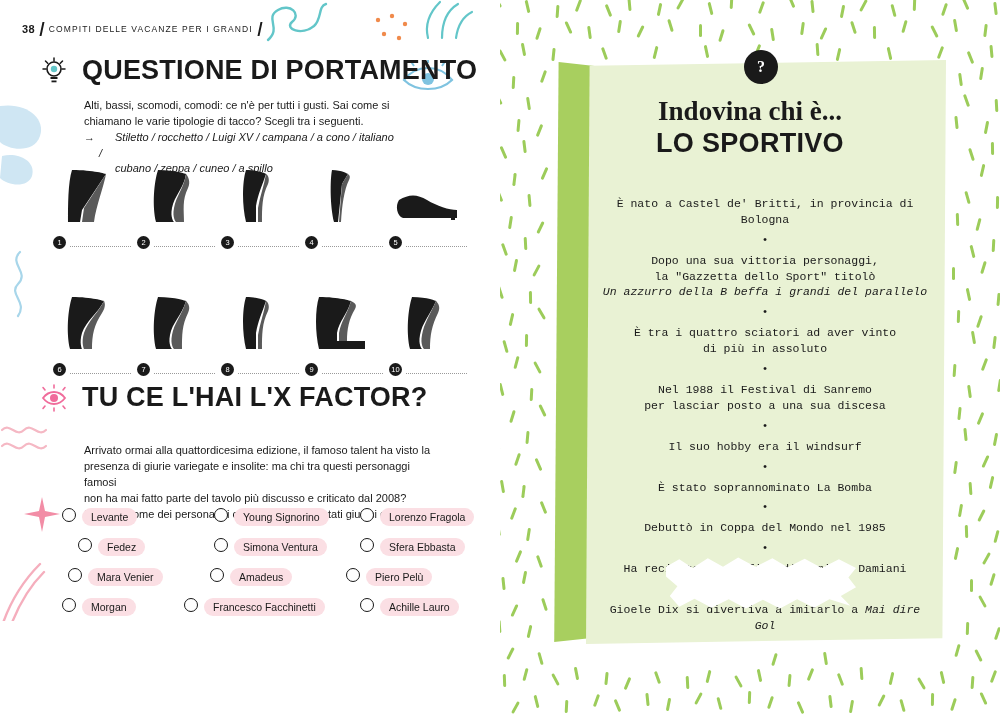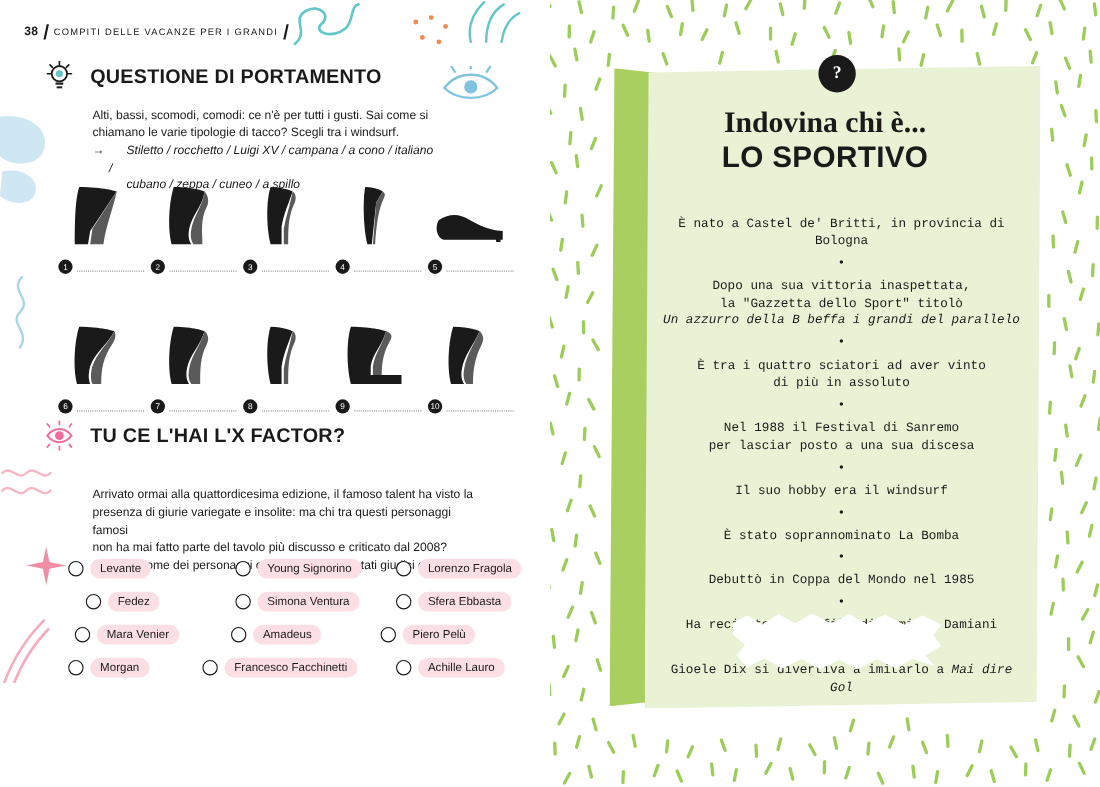--- a/index.html
+++ b/index.html
@@ -34,21 +34,21 @@
   .header-title {
     font-size:8.5px; letter-spacing:1.1px; color:#1a1a1a; text-transform:uppercase;
   }
 
   
   .sec1-title-row {
     position:absolute; top:55px; left:40px; display:flex; align-items:center; gap:14px;
   }
   .sec-icon { width:28px; height:28px; position:relative; }
   h2.sec-title {
-    margin:0; font-size:18px; font-weight:bold; letter-spacing:0.2px;
+    margin:0; font-size:27px; font-weight:bold; letter-spacing:0.2px;
     color:#1a1a1a; font-family:"Liberation Sans", sans-serif;
   }
   .sec1-body {
     position:absolute; top:98px; left:84px; width:310px;
     font-size:11px; line-height:1.42; color:#1a1a1a;
   }
   .sec1-body .hint { font-style:italic;margin-left:16px; }
   .arrow { font-style:normal; }
 
   
@@ -67,21 +67,21 @@
   
   .sec2-title-row {
     position:absolute; top:382px; left:40px; display:flex; align-items:center; gap:14px;
   }
   .sec2-body {
     position:absolute; top:443px; left:84px; width:360px;
     font-size:11px; line-height:1.45; color:#1a1a1a;
   }
   .names { position:absolute; top:508px; left:62px; width:420px; }
   .name-row { display:flex; align-items:center; margin-bottom:12.5px; }
-  .name-chip { display:flex; align-items:center; gap:6px; }
+  .name-chip { display:flex; gap:6px; }
   .radio {
     width:14px; height:14px; border-radius:50%; border:1.4px solid #1a1a1a; background:#fff;
     flex:0 0 14px;
   }
   .pill {
     background:#fbdfe4; border-radius:9px; padding:2.5px 9px 3px;
     font-size:10.5px; color:#1a1a1a; white-space:nowrap;
   }
 
   
@@ -213,21 +213,21 @@
               <path d="M22 12 L25 12"></path>
             <path d="M5.5 4 L7.7 6.2"></path>
               <path d="M22.5 4 L20.3 6.2"></path>
           </g>
         </svg>
       </span>
       <h2 class="sec-title">QUESTIONE DI PORTAMENTO</h2>
     </div>
 
     <div class="sec1-body">
-      <div>Alti, bassi, scomodi, comodi: ce n'è per tutti i gusti. Sai come si chiamano le varie tipologie di tacco? Scegli tra i windsurf.</div>
+      <div>Alti, bassi, scomodi, comodi: ce n'è per tutti i gusti. Sai come si chiamano le varie tipologie di tacco? Scegli tra i seguenti.</div>
       <div style="display:flex;gap:4px;margin-top:1px;">
         <span class="arrow">→</span>
         <span>
           <i class="hint">Stiletto / rocchetto / Luigi XV / campana / a cono / italiano /</i><br>
           <i class="hint">cubano / zeppa / cuneo / a spillo</i>
         </span>
       </div>
     </div>
 
     <div class="shoes">
@@ -672,21 +672,21 @@
 
     <div class="badge-q">?</div>
 
     <div class="r-title1">Indovina chi è...</div>
     <div class="r-title2">LO SPORTIVO</div>
 
     <div class="clues">
       <p class="clue">È nato a Castel de' Britti, in provincia di Bologna</p>
       <div class="dotsep">•</div>
 
-      <p class="clue">Dopo una sua vittoria inaspettata,</p>
+      <p class="clue">Dopo una sua vittoria personaggi,</p>
       <p class="clue">la "Gazzetta dello Sport" titolò</p>
       <p class="clue" style="font-style:italic;">Un azzurro della B beffa i grandi del parallelo</p>
       <div class="dotsep">•</div>
 
       <p class="clue">È tra i quattro sciatori ad aver vinto</p>
       <p class="clue">di più in assoluto</p>
       <div class="dotsep">•</div>
 
       <p class="clue">Nel 1988 il Festival di Sanremo</p>
       <p class="clue">per lasciar posto a una sua discesa</p>

